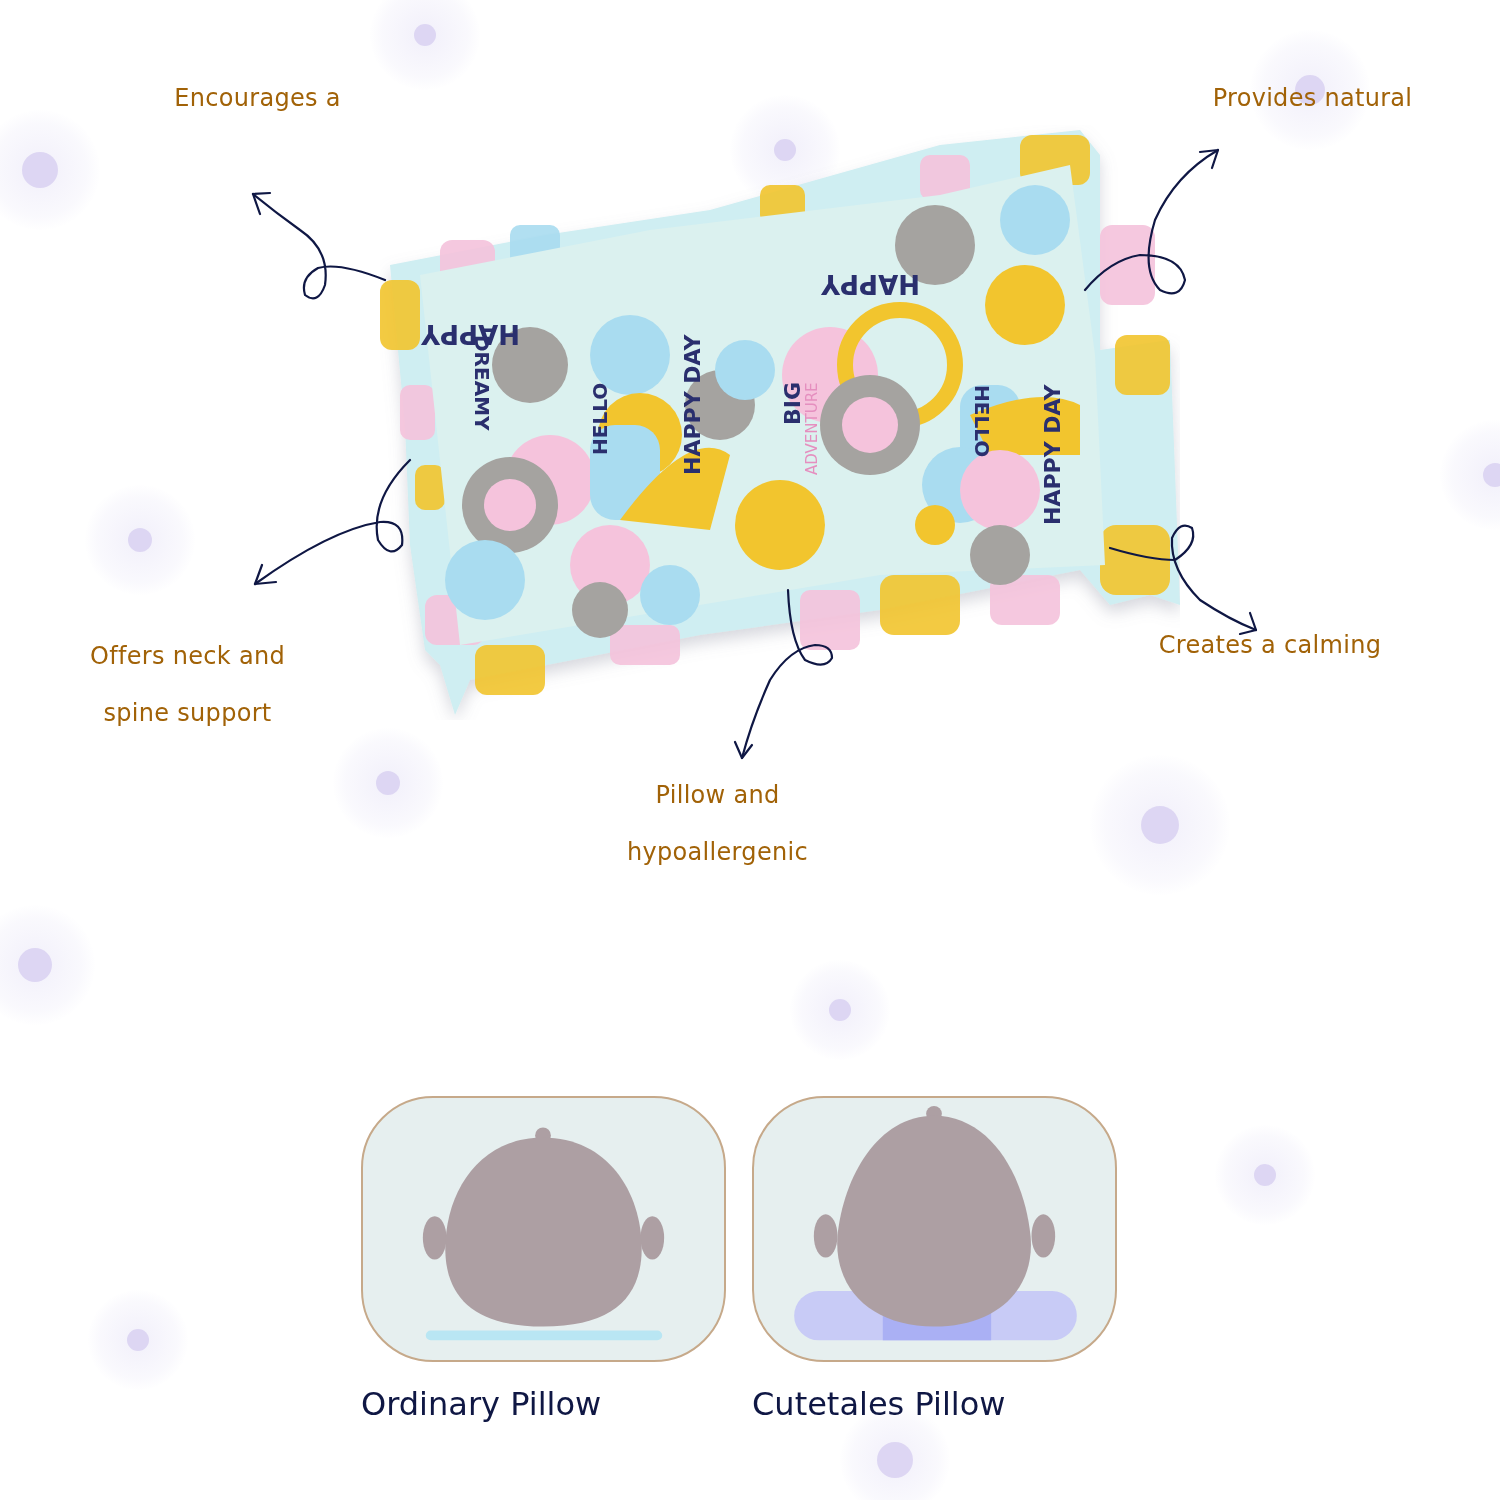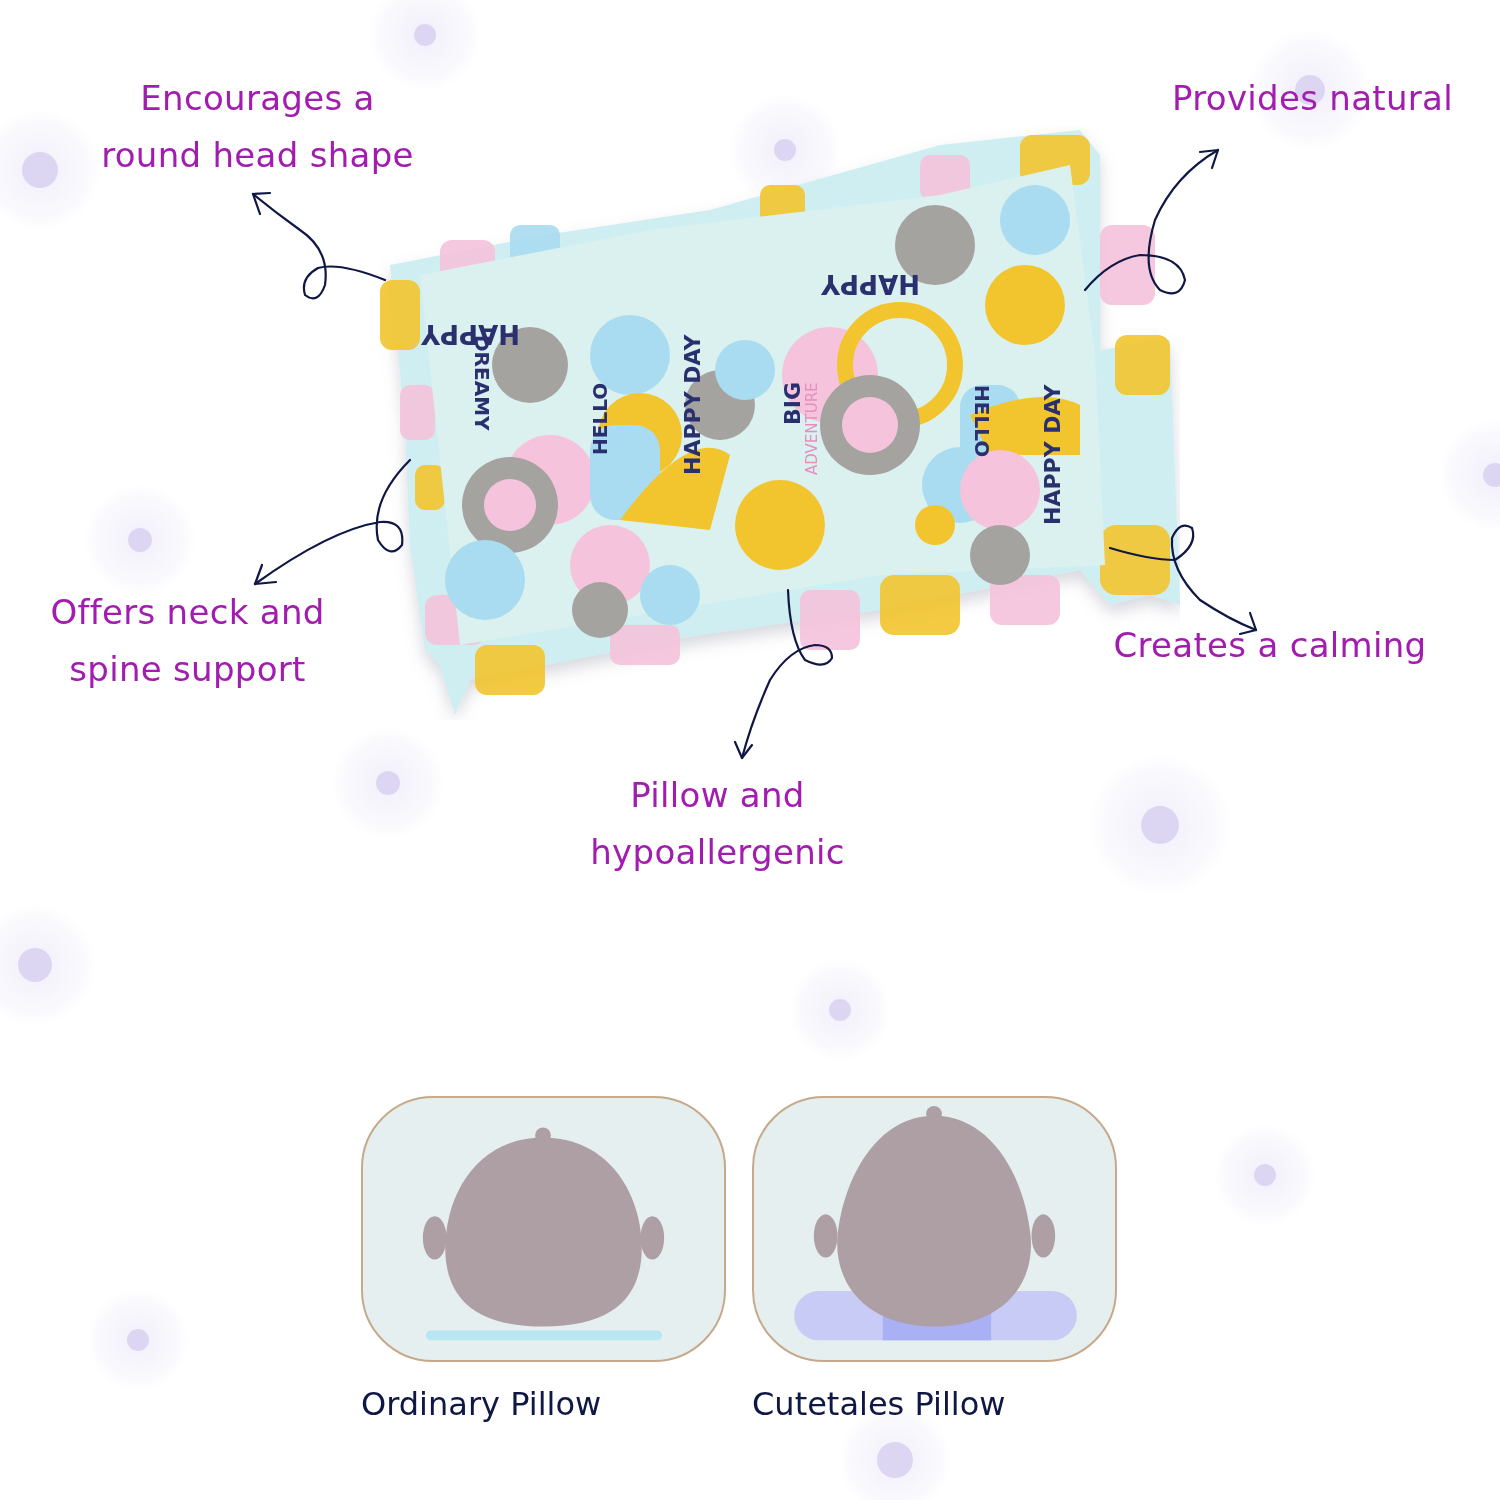--- a/index.html
+++ b/index.html
@@ -12,22 +12,22 @@
   .flower { position: absolute; border-radius: 50%; }
   .flower .petals {
     position: absolute; inset: 0; border-radius: 50%;
     background: radial-gradient(circle, rgba(240,238,250,0.9) 0%, rgba(246,245,252,0.6) 55%, rgba(255,255,255,0) 72%);
   }
   .flower .dot {
     position: absolute; left: 50%; top: 50%; border-radius: 50%;
     background: #ddd6f3; transform: translate(-50%, -50%);
   }
   .label {
-    position: absolute; text-align: center; font-size: 34px; line-height: 57px;
-    color: #a21caf; letter-spacing: 0.3px; white-space: nowrap;
+    position: absolute; text-align: center; font-size: 24px; line-height: 57px;
+    color: #a16207; letter-spacing: 0.3px; white-space: nowrap;
   }
   .label span { display: block; }
 
   
   .pillow {
     position: absolute; left: 380px; top: 125px; width: 800px; height: 595px;
   }
   .pillow svg { width: 100%; height: 100%; display: block; }
 
   .arrows { position: absolute; left: 0; top: 0; width: 1500px; height: 1500px; pointer-events: none; }
@@ -94,26 +94,25 @@
     <div class="petals"></div>
     <div class="dot" style="width:36px;height:36px;"></div>
   </div>
 <div class="flower" style="left:1440px;top:420px;width:110px;height:110px;">
     <div class="petals"></div>
     <div class="dot" style="width:24px;height:24px;"></div>
   </div>
 
 <div class="label" style="left:80px;top:70px;width:355px;">
   <span>Encourages a</span>
-  <span>round head shape</span>
 </div>
 <div class="label" style="left:1155px;top:70px;width:315px;">
   <span>Provides natural</span>
 </div>
-<div class="label" style="left:30px;top:584px;width:315px;">
+<div class="label" style="left:30px;top:628px;width:315px;">
   <span>Offers neck and</span>
   <span>spine support</span>
 </div>
 <div class="label" style="left:1095px;top:617px;width:350px;">
   <span>Creates a calming</span>
 </div>
 <div class="label" style="left:570px;top:767px;width:295px;">
   <span>Pillow and</span>
   <span>hypoallergenic</span>
 </div>

